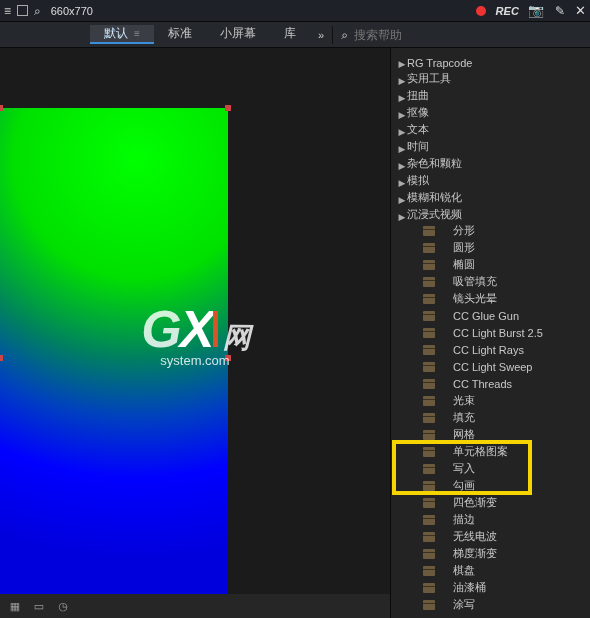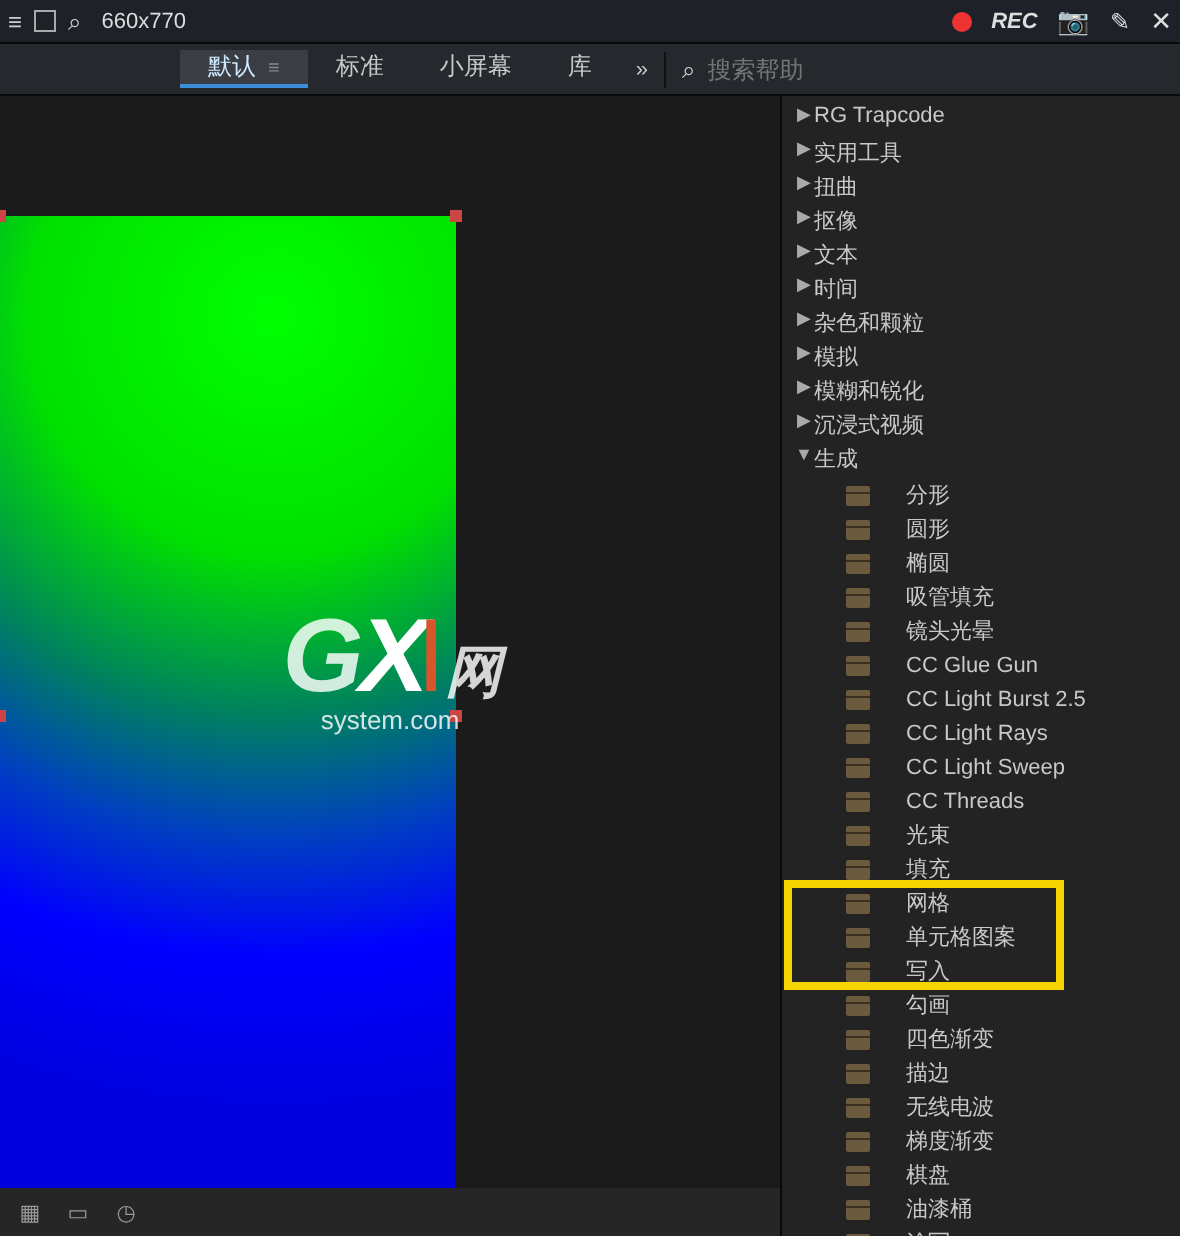--- a/index.html
+++ b/index.html
@@ -34,21 +34,21 @@
   .close-icon { color:#ddd; font-size:13px;}
   .workspace-bar {
     height: 26px;
     background: #25282d;
     display:flex;
     align-items:center;
     position:relative;
     border-bottom:1px solid #0a0a0a;
   }
   .ws-tabs { display:flex; gap:0; margin-left:90px; }
-  .ws-tab { padding:0 14px; color:#c8c8c8; font-size:12px;}
+  .ws-tab { padding:0 14px; color:#c8c8c8; font-size:12px;font-family:Liberation Mono, monospace;}
   .ws-tab.active { background:#3a3e44; color:#cde8ff; border-bottom:2px solid #3d8ed8;}
   .ws-tab .mini { color:#888; margin-left:6px; font-size:10px;}
   .ws-ov { color:#ccc; padding:0 8px; font-size:11px;}
   .ws-divider { width:1px; height:18px; background:#111; }
   .search-box {
     display:flex; align-items:center; gap:6px;
     padding:0 8px;
   }
   .search-box input {
     background:transparent; border:none; color:#bbb; font-size:12px; outline:none; width:70px;
@@ -101,21 +101,21 @@
   }
   .vp-icon{ width:14px;height:14px; display:flex;align-items:center;justify-content:center; font-size:11px;}
   .panel {
     width:200px;
     background:#232323;
     border-left:1px solid #0a0a0a;
     overflow:hidden;
     padding-top:4px;
   }
   .cat-row {
-    display:flex; align-items:flex-start;
+    display:flex; align-items:flex-end;
     height:17px;
     padding-left:6px;
     color:#c8c8c8;
     font-size:11px;
     white-space:nowrap;
   }
   .cat-row .tri { width:10px; text-align:center; color:#aaa; font-size:9px;}
   .cat-row.expanded .tri::before { content:"▼"; }
   .cat-row.collapsed .tri::before { content:"▶"; }
   .effect-row {
@@ -235,24 +235,20 @@
         <span>模拟</span>
       </div>
       <div class="cat-row collapsed">
         <span class="tri"></span>
         <span>模糊和锐化</span>
       </div>
       <div class="cat-row collapsed">
         <span class="tri"></span>
         <span>沉浸式视频</span>
       </div>
-      <div class="cat-row expanded">
-        <span class="tri"></span>
-        <span>生成</span>
-      </div>
       <div class="effect-row">
         <span class="fx-icon"></span>
         <span>分形</span>
       </div>
       <div class="effect-row">
         <span class="fx-icon"></span>
         <span>圆形</span>
       </div>
       <div class="effect-row">
         <span class="fx-icon"></span>

